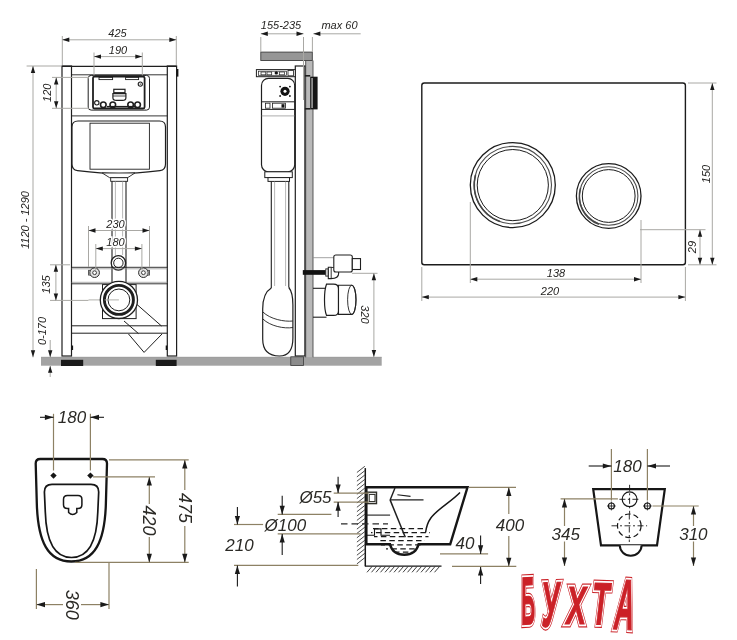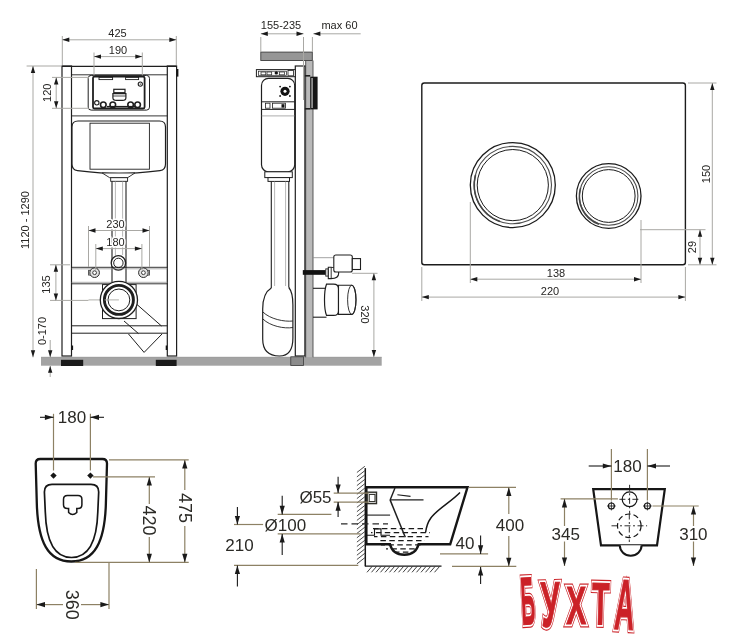--- a/index.html
+++ b/index.html
@@ -1,16 +1,16 @@
 <!DOCTYPE html>
 <html><head>
 <meta charset="utf-8">
 <style>
 html,body{margin:0;padding:0;background:#fff;-webkit-font-smoothing:antialiased;}
-#wrap{width:737px;height:640px;position:relative;background:#fff;overflow:hidden;transform:translateZ(0);will-change:transform;}
+#wrap{width:737px;height:640px;position:relative;background:#fff;overflow:hidden;transform:translateZ(0);will-change:transform;font-style:italic;}
 text{font-family:"Liberation Sans",sans-serif;}
 .t1{font-size:11px;fill:#262523;}
 .t2{font-size:17px;fill:#2b2a26;}
 .t3{font-size:18px;fill:#2b2a26;}
 .thin{stroke:#a9a8a4;stroke-width:1;fill:none;}
 .thinb{stroke:#8d8164;stroke-width:1.2;fill:none;}
 .blk{stroke:#1f1f1f;fill:none;}
 </style>
 </head>
 <body>

